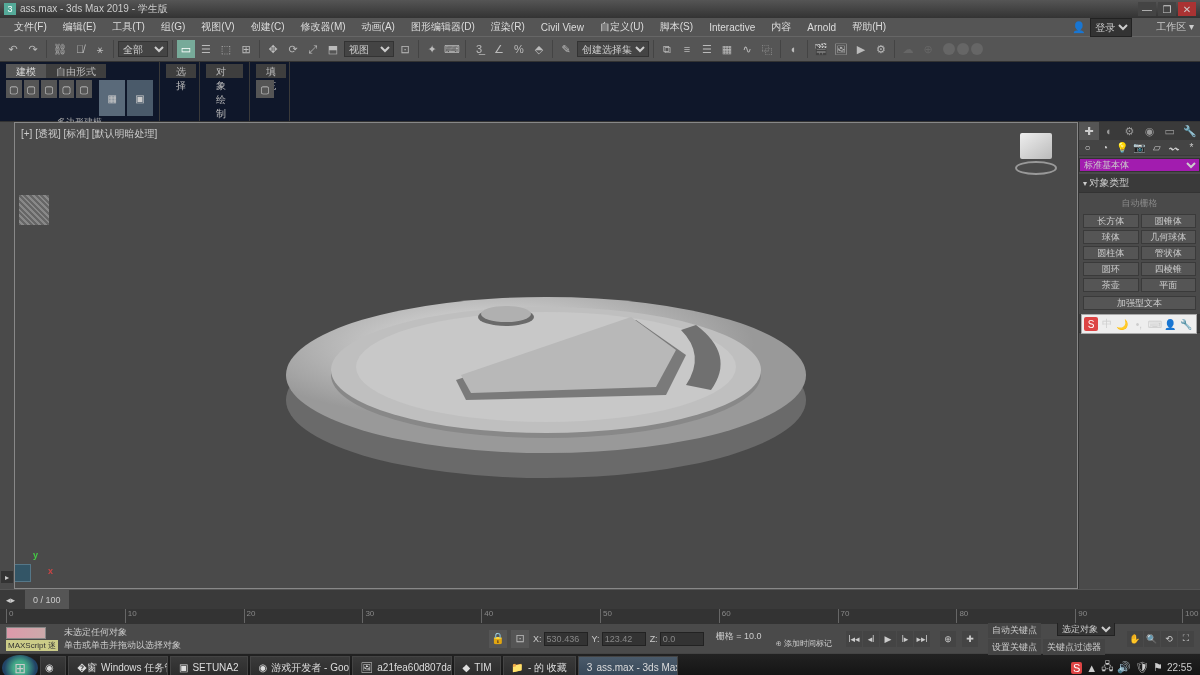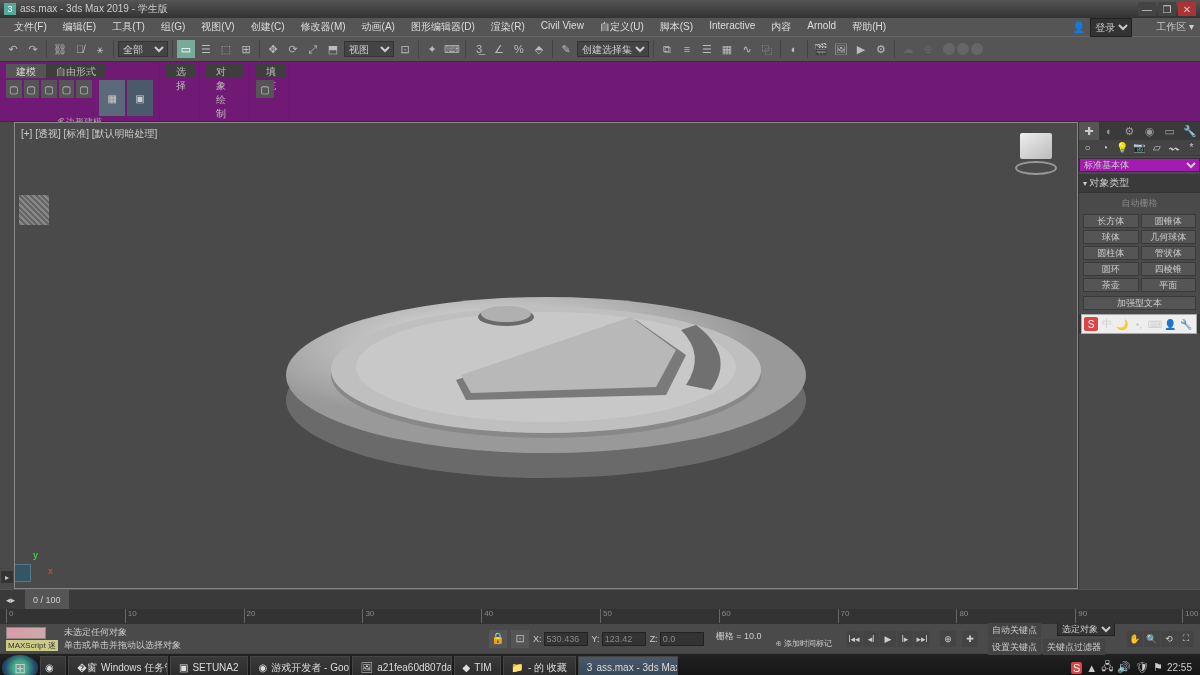--- a/index.html
+++ b/index.html
@@ -2,30 +2,30 @@
 <html><head>
 <meta charset="utf-8">
 <style>
 *{margin:0;padding:0;box-sizing:border-box;font-family:"Microsoft YaHei",Arial,sans-serif;user-select:none}
 body{width:1200px;height:675px;background:#333;overflow:hidden;color:#ccc;font-size:11px;position:relative}
 .titlebar{height:18px;background:linear-gradient(#555,#333);display:flex;align-items:center;padding:0 4px;font-size:10px}
 .titlebar .icon{width:12px;height:12px;background:#5a9;margin-right:4px;display:flex;align-items:center;justify-content:center;font-size:9px;color:#fff}
 .titlebar .winbtns{margin-left:auto;display:flex;gap:2px}
 .titlebar .winbtn{width:18px;height:14px;background:#444;display:flex;align-items:center;justify-content:center;font-size:10px;cursor:pointer}
 .titlebar .winbtn.close{background:#a33}
-.menubar{height:18px;background:#555;display:flex;padding:0 6px;gap:0;font-size:10px}
+.menubar{height:18px;background:#555;display:flex;align-items:center;padding:0 6px;gap:0;font-size:10px}
 .menubar .mitem{padding:2px 8px;cursor:pointer;color:#ddd;white-space:nowrap}
 .menubar .login{margin-left:auto;display:flex;align-items:center;gap:4px}
 .menubar .login select{background:#333;border:1px solid #222;color:#ccc;font-size:10px;height:19px}
 .toolbar{height:26px;background:#555;display:flex;align-items:center;padding:0 4px;gap:2px;border-top:1px solid #666;border-bottom:1px solid #333}
 .tbtn{width:18px;height:18px;display:flex;align-items:center;justify-content:center;background:#555;font-size:11px;cursor:pointer;color:#bbb}
 .tbtn.active{background:#7a9;color:#fff}
 .tsep{width:1px;height:18px;background:#444;margin:0 2px}
 .toolbar select{background:#444;border:1px solid #333;color:#ccc;font-size:10px;height:16px;min-width:50px}
-.ribbon{height:60px;background:#701a75;display:flex;border-bottom:1px solid #333}
+.ribbon{height:60px;background:#0f172a;display:flex;border-bottom:1px solid #333}
 .ribgroup{padding:2px 6px;border-right:1px solid #3a3a3a;display:flex;flex-direction:column}
 .ribgroup .rtabs{display:flex;gap:0;font-size:10px;height:14px}
 .ribgroup .rtab{padding:1px 10px;background:#3e3e3e;cursor:pointer;color:#bbb}
 .ribgroup .rtab.active{background:#555;color:#ddd}
 .ribgroup .rbtns{display:flex;gap:2px;margin-top:2px;flex:1}
 .rbtn{width:18px;height:18px;background:#555;display:flex;align-items:center;justify-content:center;font-size:10px;cursor:pointer}
 .rbtn.lg{width:30px;height:36px;background:#4a5a6a}
 .riblabel{font-size:9px;color:#aaa;text-align:center;margin-top:auto}
 .main{display:flex;height:467px}
 .leftgutter{width:14px;background:#4a4a4a;display:flex;flex-direction:column;justify-content:flex-end;padding-bottom:6px}

